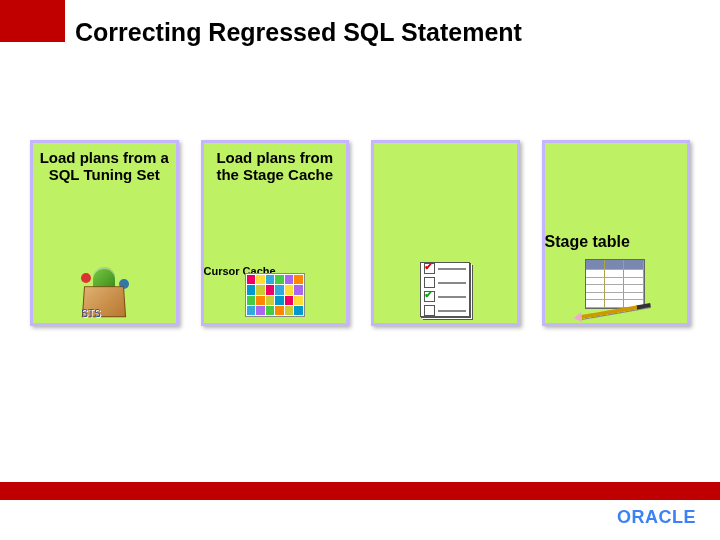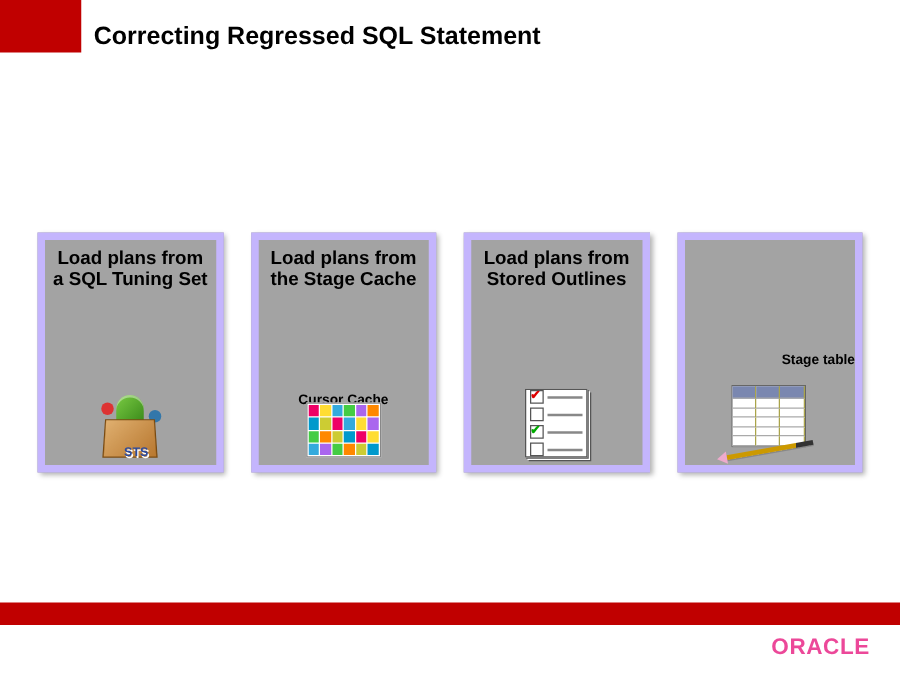--- a/index.html
+++ b/index.html
@@ -17,55 +17,54 @@
     height: 42px;
     background: #c00000;
     position: absolute;
     top: 0;
     left: 0;
   }
   .title {
     position: absolute;
     top: 18px;
     left: 75px;
-    font-size: 20px;
+    font-size: 25px;
     font-weight: bold;
     color: #000;
   }
   .cards {
     position: absolute;
     top: 140px;
     left: 30px;
     right: 30px;
     display: flex;
     gap: 22px;
   }
   .card {
     flex: 1;
-    border: 6px solid #c4b5fd;
-    background: #a3a3a3;
+    border: 3px solid #c4b5fd;
+    background: #bef264;
     box-shadow: 2px 2px 4px rgba(0,0,0,0.3);
     height: 180px;
     display: flex;
     flex-direction: column;
     align-items: center;
     position: relative;
-    margin-top: 46px;
   }
   .card .head {
     font-weight: bold;
     font-size: 15px;
     text-align: center;
     line-height: 1.15;
     padding: 6px 4px 0 4px;
   }
   .card .caption {
     font-weight: bold;
     font-size: 11px;
-    text-align: center;
+    text-align: left;
     position: absolute;
     bottom: 46px;
     width: 100%;
   }
   .card .icon-holder {
     position: absolute;
     bottom: 6px;
     width: 100%;
     display: flex;
     justify-content: center;
@@ -90,22 +89,22 @@
   .sts-lid {
     width: 22px; height: 22px;
     background: linear-gradient(135deg,#7acb43,#3a8a1a);
     border-radius: 50% 50% 10% 10%;
     position: absolute; top: 0; left: 18px;
     box-shadow: inset 0 2px 0 rgba(255,255,255,0.4);
   }
   .sts-ball1 { width:10px;height:10px;border-radius:50%;background:#d33;position:absolute;top:6px;left:6px;}
   .sts-ball2 { width:10px;height:10px;border-radius:50%;background:#37a;position:absolute;top:12px;right:4px;}
   .sts-label {
-    position:absolute; bottom:-2px; left:24px;
-    font-size:10px; font-weight:bold; color:#2a4aa0;
+    position:absolute; bottom:-2px; left:6px;
+    font-size:10px; font-weight:normal; color:#2a4aa0;
     text-shadow:1px 1px 0 #fff;
   }
 
   .icon-grid {
     width: 60px; height: 44px;
     background: #fff;
     border: 1px solid #888;
     display: grid;
     grid-template-columns: repeat(6, 1fr);
     grid-template-rows: repeat(4, 1fr);
@@ -151,36 +150,36 @@
     transform: rotate(-10deg);
     box-shadow: 0 1px 0 #888;
   }
   .pencil::before {
     content:''; position:absolute; left:-8px; top:-3px;
     border-right:8px solid #eac;
     border-top:5px solid transparent;
     border-bottom:5px solid transparent;
   }
   .caption-stage {
-    font-weight:bold; font-size:11px; text-align:right;
+    font-weight:bold; font-size:16px; text-align:left;
     position:absolute; top: 90px; width:100%;
   }
 
   .footer-bar {
     position: absolute;
     bottom: 40px;
     left: 0; right: 0;
     height: 18px;
     background: #c00000;
   }
   .oracle-logo {
     position: absolute;
     bottom: 12px;
     right: 24px;
-    color: #ec4899;
+    color: #3b82f6;
     font-weight: bold;
     font-size: 18px;
     letter-spacing: 0.5px;
     font-family: "Arial Black", Arial, sans-serif;
   }
 </style>
 </head>
 <body>
 
 <div class="red-block"></div>
@@ -228,21 +227,20 @@
           <span class="g5"></span>
           <span class="g4"></span>
           <span class="g6"></span>
           <span class="g8"></span>
           <span class="g7"></span>
       </div>
     </div>
   </div>
 
   <div class="card">
-    <div class="head">Load plans from Stored Outlines</div>
     <div class="icon-holder">
       <div class="icon-check">
         <div class="check-row">
             <div class="check-box red"></div>
             <div class="line"></div>
           </div>
         <div class="check-row">
             <div class="check-box"></div>
             <div class="line"></div>
           </div>

